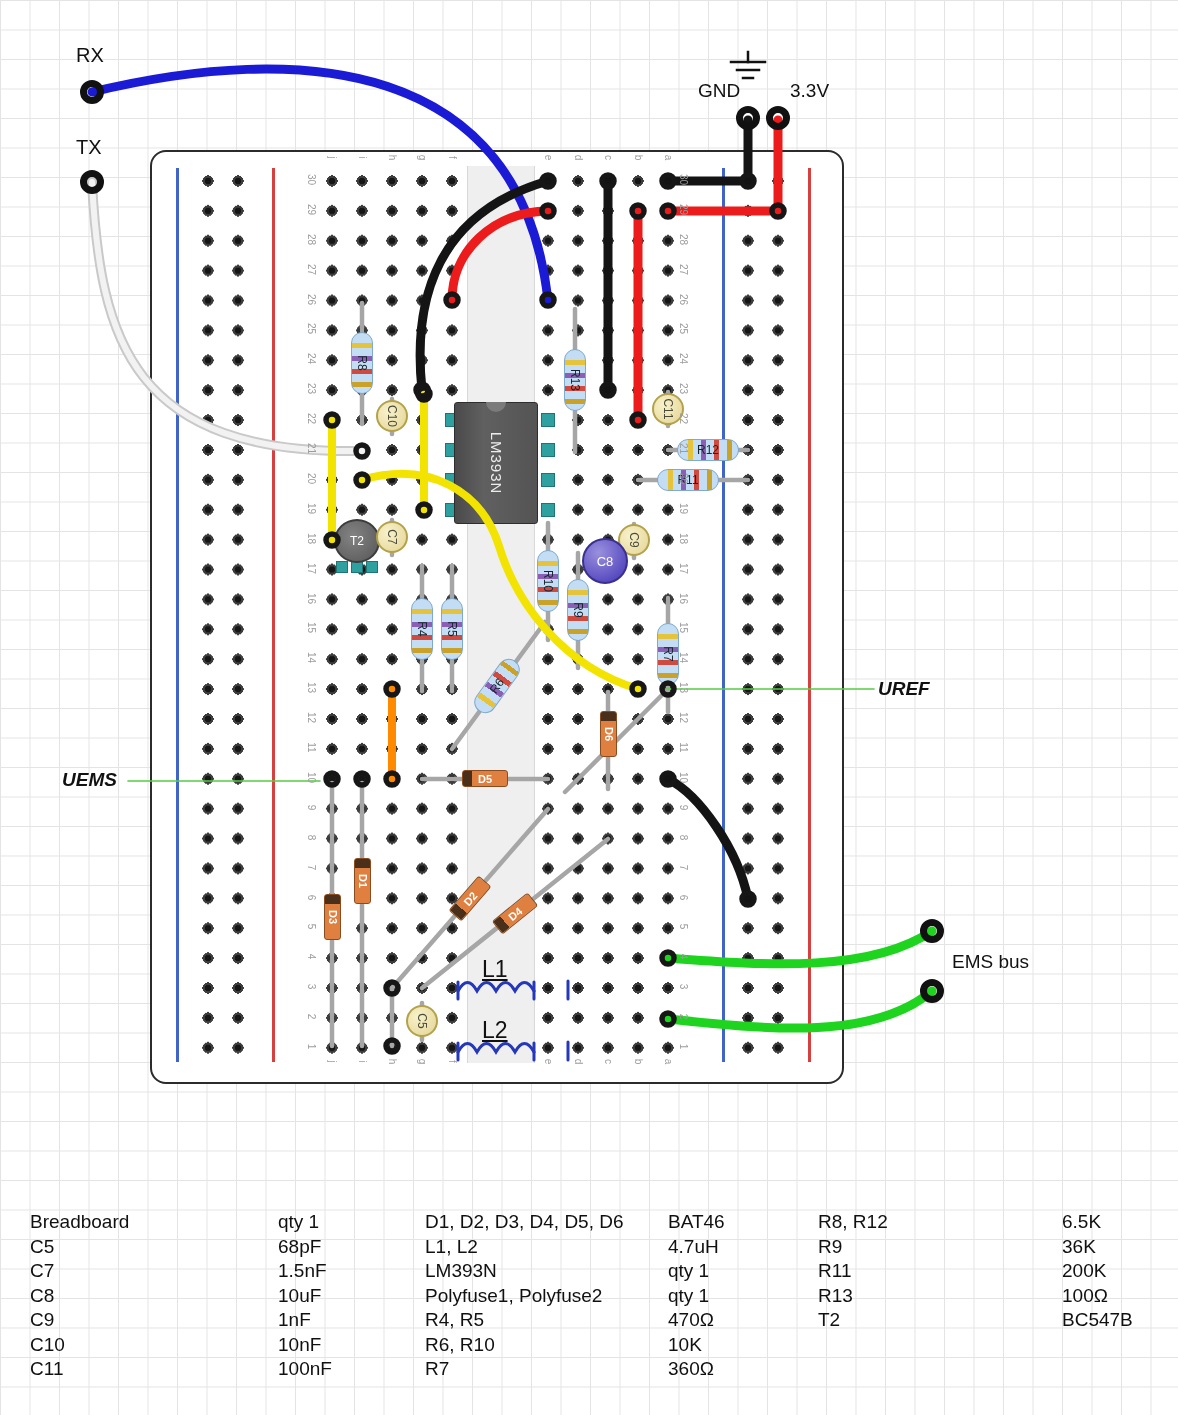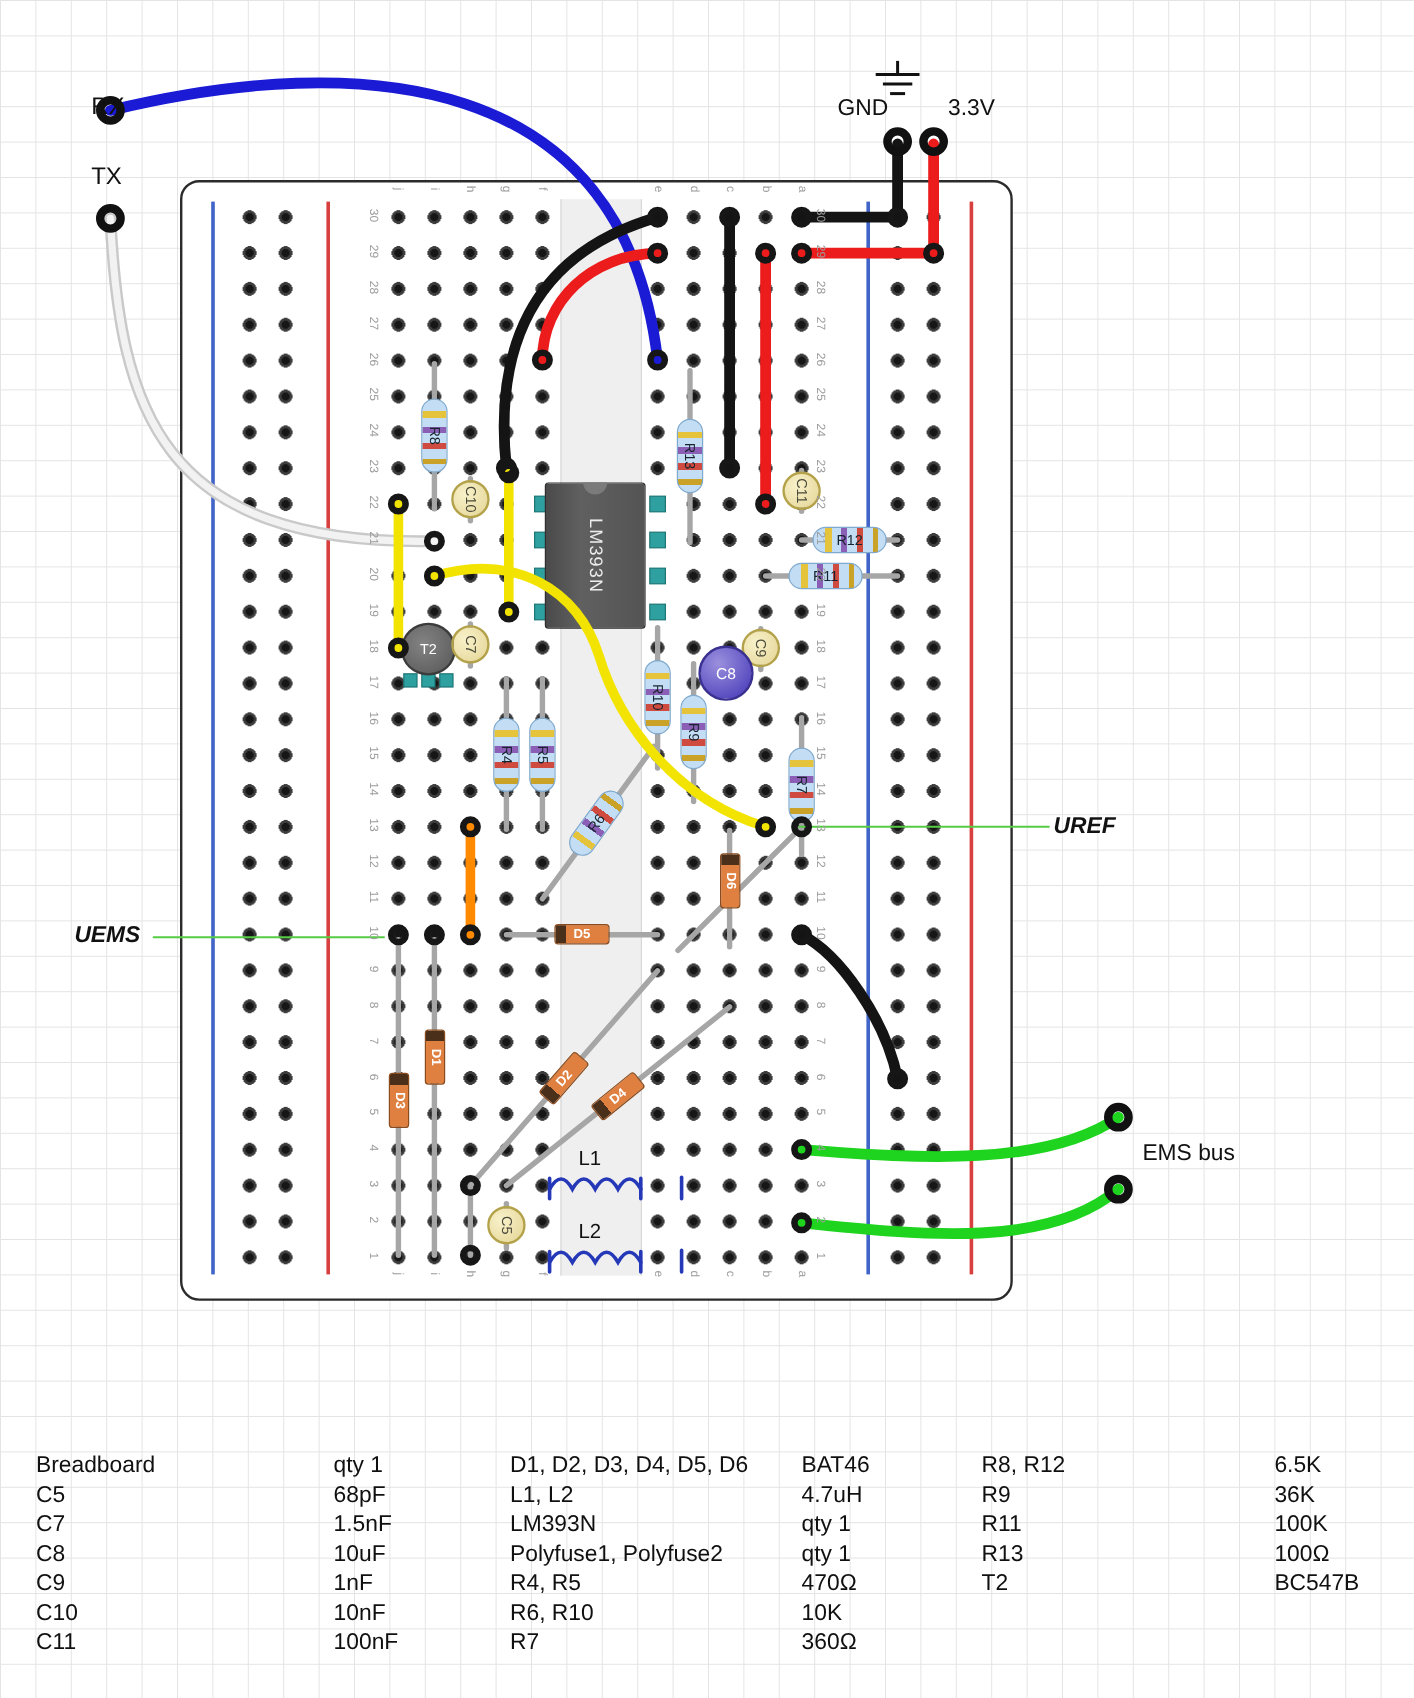--- a/index.html
+++ b/index.html
@@ -57,21 +57,21 @@
     width:20px;height:10px;border-radius:0 0 10px 10px;background:#7b7b7b;}
   .ic .lbl{color:#ececec;font-size:15px;letter-spacing:1px;}
   .t2{width:46px;height:44px;border-radius:50%;border:2px solid #3c3c3c;
     background:radial-gradient(circle at 40% 38%,#838383,#565656);}
   .t2 .lbl{color:#fff;font-size:12px;}
   
   .anno{position:absolute;color:#111;}
   .big{font-size:20px;}
   .mid{font-size:19px;}
   .emph{font-size:19px;font-weight:bold;font-style:italic;}
-  .coil-lbl{font-size:17px;}
+  .coil-lbl{font-size:23px;text-decoration:underline;}
   
   #bom{position:absolute;left:30px;top:1210px;width:1120px;display:grid;
     grid-template-columns:248px 147px 243px 150px 244px 1fr;
     font-size:19px;line-height:24.5px;color:#101010;}
   .bom-cell{white-space:nowrap;overflow:hidden;}
 </style>
 </head>
 <body>
 
 <div id="canvas">
@@ -277,21 +277,21 @@
     <g fill="none" stroke="#111" stroke-width="7">
       <circle cx="92" cy="92" r="8.5"></circle>
       <circle cx="92" cy="182" r="8.5"></circle>
       <circle cx="748" cy="118" r="8.5"></circle>
       <circle cx="778" cy="118" r="8.5"></circle>
       <circle cx="932" cy="931" r="8.5"></circle>
       <circle cx="932" cy="991" r="8.5"></circle>
     </g>
   </svg>
 
-  <div class="anno big" style="left:76px;top:44px;margin-top:34px;">RX</div>
+  <div class="anno big" style="left:76px;top:44px;">RX</div>
   <div class="anno big" style="left:76px;top:136px;">TX</div>
   <div class="anno mid" style="left:698px;top:80px;">GND</div>
   <div class="anno mid" style="left:790px;top:80px;">3.3V</div>
   <div class="anno emph" style="left:878px;top:678px;">UREF</div>
   <div class="anno emph" style="left:62px;top:769px;text-align:center;">UEMS</div>
   <div class="anno mid" style="left:952px;top:951px;">EMS bus</div>
   <div class="anno coil-lbl" style="left:482px;top:956px;">L1</div>
   <div class="anno coil-lbl" style="left:482px;top:1017px;">L2</div>
 
   <div id="bom">
@@ -305,21 +305,21 @@
       <div class="bom-cell">68pF</div>
       <div class="bom-cell">L1, L2</div>
       <div class="bom-cell">4.7uH</div>
       <div class="bom-cell">R9</div>
       <div class="bom-cell">36K</div>
       <div class="bom-cell">C7</div>
       <div class="bom-cell">1.5nF</div>
       <div class="bom-cell">LM393N</div>
       <div class="bom-cell">qty 1</div>
       <div class="bom-cell">R11</div>
-      <div class="bom-cell">100K</div>
+      <div class="bom-cell">200K</div>
       <div class="bom-cell">C8</div>
       <div class="bom-cell">10uF</div>
       <div class="bom-cell">Polyfuse1, Polyfuse2</div>
       <div class="bom-cell">qty 1</div>
       <div class="bom-cell">R13</div>
       <div class="bom-cell">100Ω</div>
       <div class="bom-cell">C9</div>
       <div class="bom-cell">1nF</div>
       <div class="bom-cell">R4, R5</div>
       <div class="bom-cell">470Ω</div>

